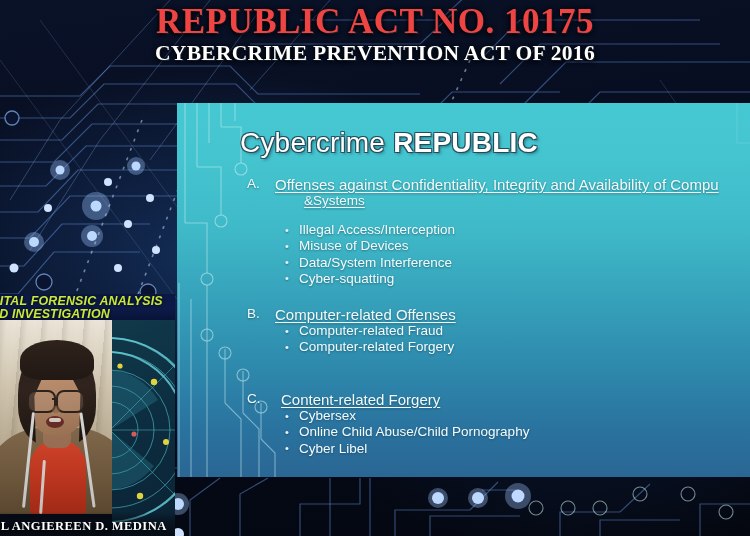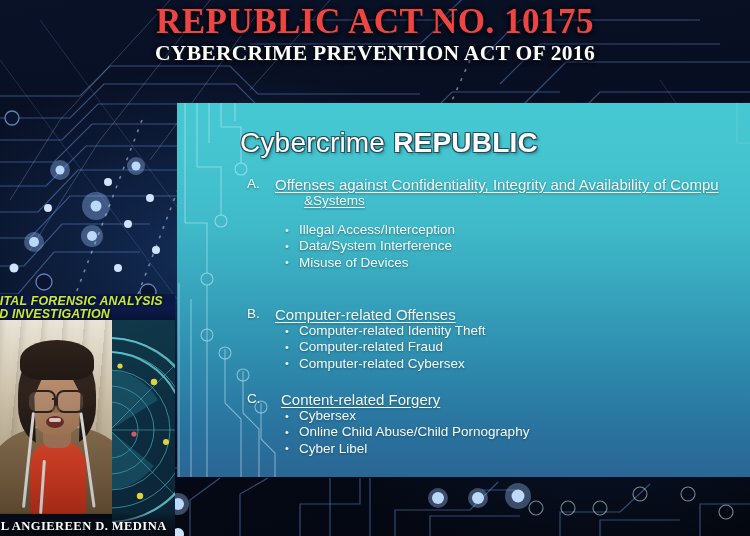--- a/index.html
+++ b/index.html
@@ -492,32 +492,32 @@
       <div id="slideHeading">
         <span class="light">Cybercrime </span><span class="bold">REPUBLIC</span>
       </div>
 
       <div class="sec">
         <div class="sec-letter" style="left:70px; top:73px;">A.</div>
         <div class="sec-title" style="left:98px; top:73px;">Offenses against Confidentiality, Integrity and Availability of Compu</div>
         <div class="sec-title2" style="left:98px; top:90px;margin-left:29px;">&amp;Systems</div>
         <ul class="bullets" style="left:108px; top:119px;">
           <li>Illegal Access/Interception</li>
+          <li>Misuse of Devices</li>
           <li>Data/System Interference</li>
-          <li>Misuse of Devices</li>
+          <li>Cyber-squatting</li>
         </ul>
       </div>
 
       <div class="sec">
         <div class="sec-letter" style="left:70px; top:203px;">B.</div>
         <div class="sec-title" style="left:98px; top:203px;">Computer-related Offenses</div>
         <ul class="bullets" style="left:108px; top:220px;">
-          <li>Computer-related Identity Theft</li>
           <li>Computer-related Fraud</li>
-          <li>Computer-related Cybersex</li>
+          <li>Computer-related Forgery</li>
         </ul>
       </div>
 
       <div class="sec">
         <div class="sec-letter" style="left:70px; top:288px;">C.</div>
         <div class="sec-title" style="left:104px; top:288px;">Content-related Forgery</div>
         <ul class="bullets" style="left:108px; top:305px;">
           <li>Cybersex</li>
           <li>Online Child Abuse/Child Pornography</li>
           <li>Cyber Libel</li>

